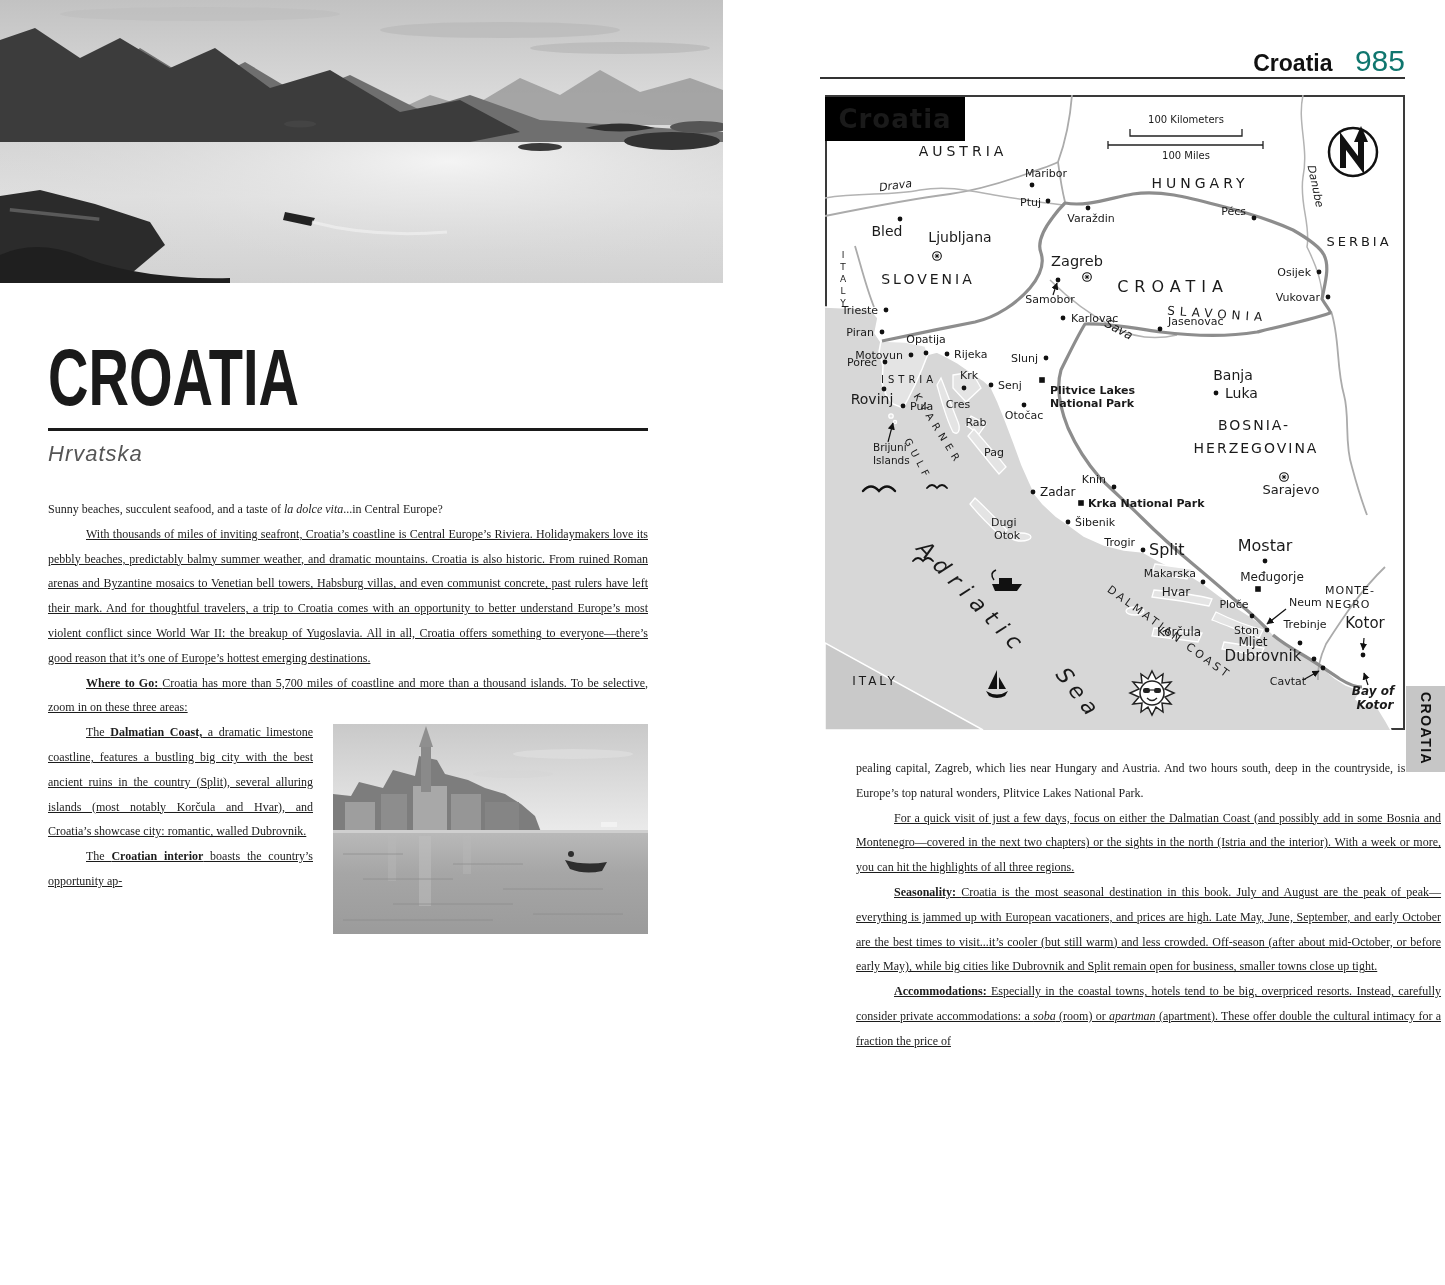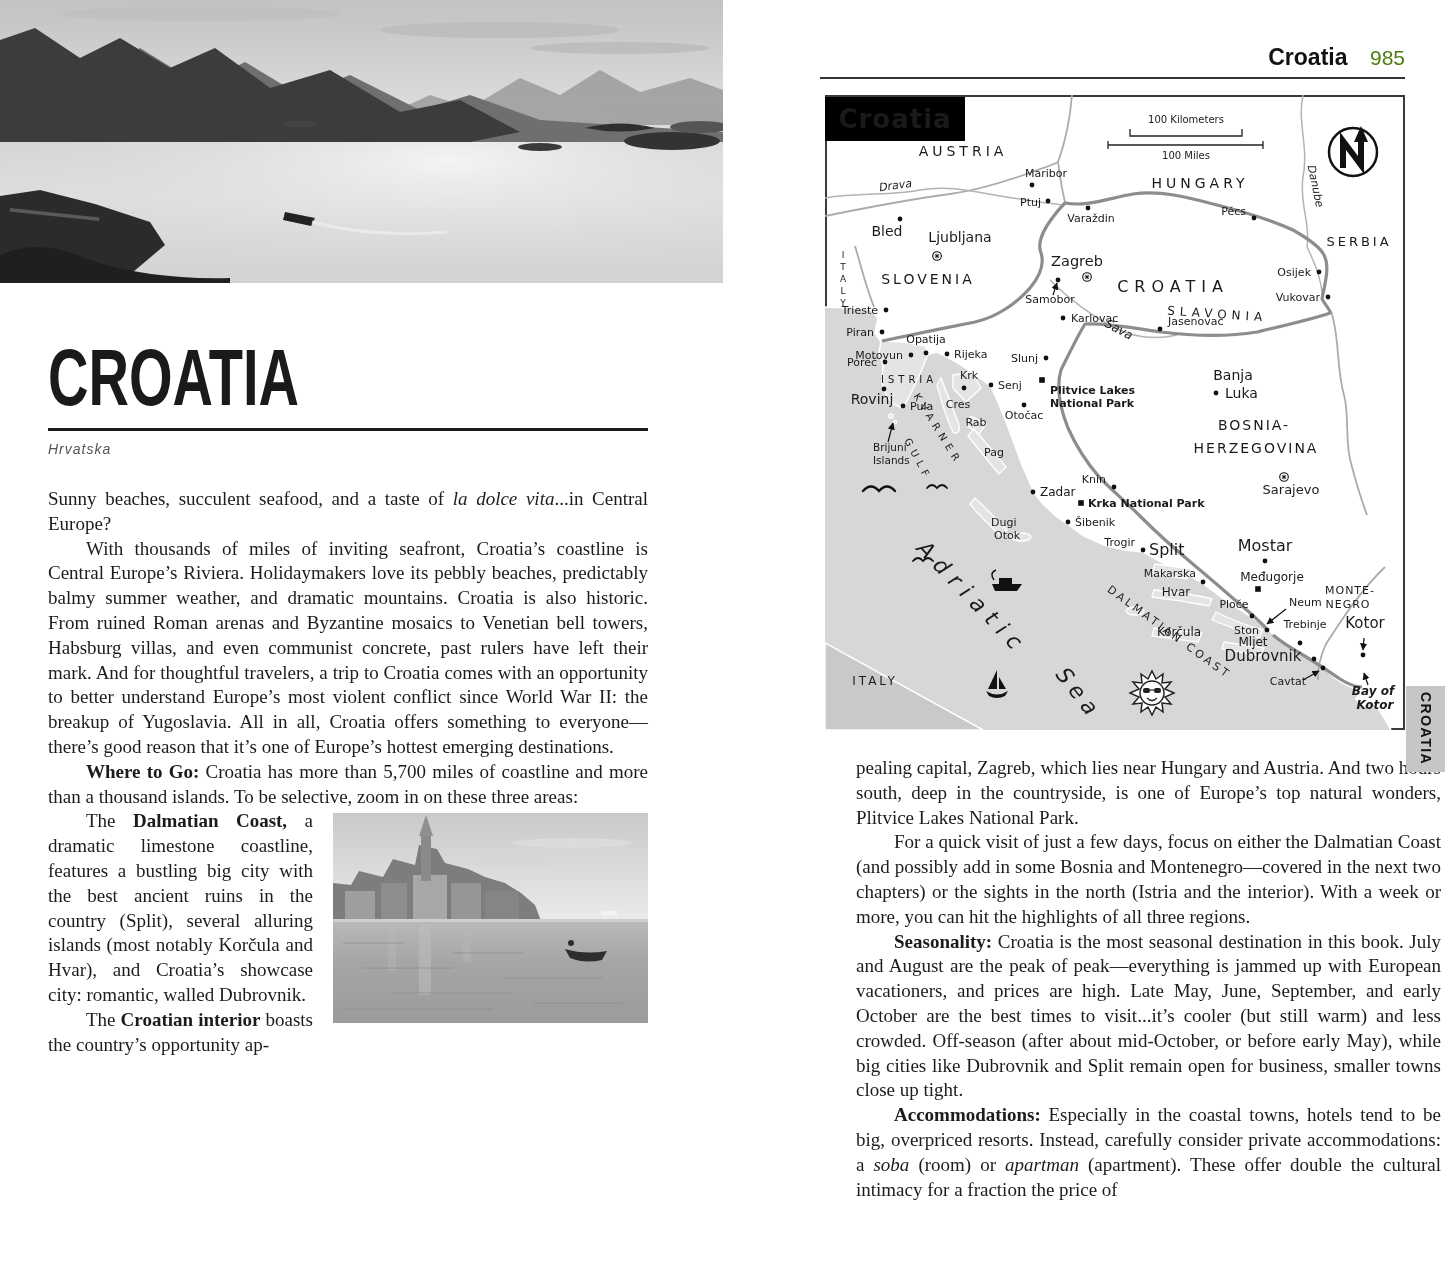--- a/index.html
+++ b/index.html
@@ -5,35 +5,35 @@
   html,body{margin:0;padding:0;background:#fff;}
   .page{position:relative;width:1445px;height:1285px;background:#fff;overflow:hidden;
         font-family:"Liberation Serif",serif;color:#1c1c1c;}
   svg{display:block;}
   
   .top-photo{position:absolute;left:0;top:0;width:723px;height:283px;}
   
   .pg-header{position:absolute;top:44px;left:820px;width:585px;text-align:right;
              font-family:"Liberation Sans",sans-serif;}
   .pg-chapter{font-weight:700;font-size:23px;color:#111;}
-  .pg-num{font-size:21px;margin-left:18px;font-weight:400;color:#4d7c0f;}
+  .pg-num{font-size:30px;margin-left:18px;font-weight:400;color:#0f766e;}
   .pg-rule{position:absolute;top:77px;left:820px;width:585px;height:2px;background:#333;}
   
   .map-box{position:absolute;left:825px;top:95px;width:580px;height:635px;}
   #mapsvg text{fill:#1a1a1a;font-family:"DejaVu Sans",sans-serif;}
   
   .left-col{position:absolute;left:48px;top:338px;width:600px;}
   .chapter-title{margin:0;line-height:1;font-family:"Liberation Sans",sans-serif;font-weight:700;
                  font-size:80px;color:#1a1a1a;transform:scaleX(.70);transform-origin:0 50%;white-space:nowrap;}
   .title-rule{height:3px;background:#1a1a1a;margin-top:10px;}
-  .chapter-sub{font-family:"Liberation Sans",sans-serif;font-style:italic;font-size:14px;color:#555;
+  .chapter-sub{font-family:"Liberation Sans",sans-serif;font-style:italic;font-size:22px;color:#555;
                letter-spacing:1px;margin-top:10px;margin-bottom:30px;}
-  .body-text{font-size:19px;line-height:24.8px;text-align:justify;}
+  .body-text{font-size:12px;line-height:24.8px;text-align:justify;}
   .body-text p{margin:0;}
-  .body-text p.ind{text-indent:38px;}
+  .body-text p.ind{text-indent:38px;text-decoration:underline;}
   .b{font-weight:bold;margin-top:24px;}
   .i{font-style:italic;}
   
   .right-col{position:absolute;left:856px;top:756px;width:585px;}
   
   .inset-photo{float:right;width:315px;height:210px;margin:4px 0 8px 20px;}
   
   .side-tab{position:absolute;left:1406px;top:686px;width:39px;height:86px;background:#c6c6c6;
             display:flex;align-items:center;justify-content:center;writing-mode:vertical-rl;
             font-family:"Liberation Sans",sans-serif;font-weight:700;font-size:14px;

